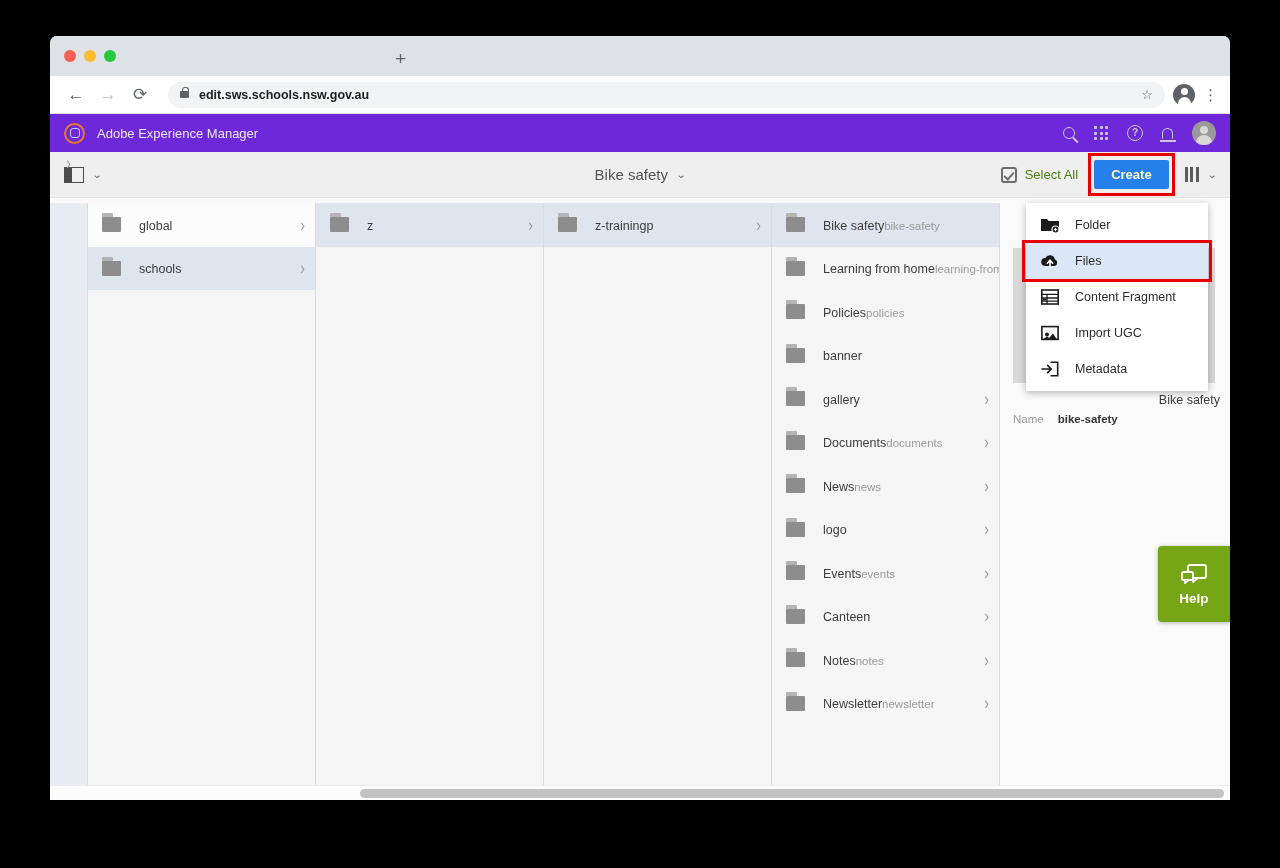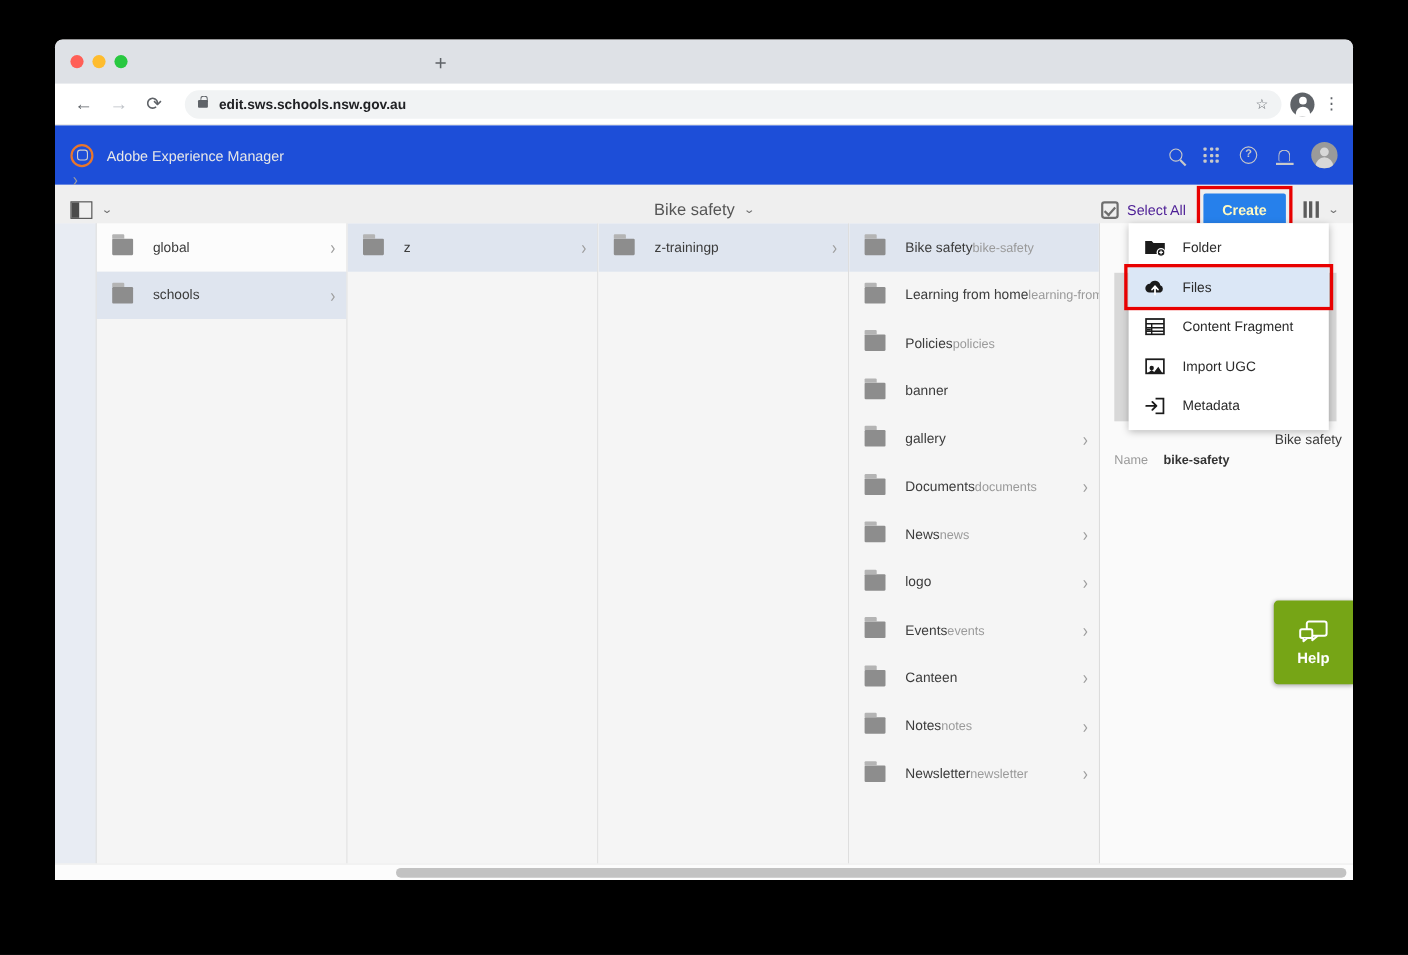--- a/index.html
+++ b/index.html
@@ -128,21 +128,21 @@
   .profile-ic::after {
     content: ""; position: absolute; left: 4.5px; top: 13px;
     width: 13px; height: 9px; border-radius: 7px 7px 0 0; background: #fff;
   }
   .kebab { font-size: 15px; color: #5f6368; letter-spacing: 0; line-height: 1; }
 
   
   .app { position: relative; height: 686px; background: #fafafa; }
 
   .aem-header {
-    height: 54px; background: #1d4ed8;
+    height: 38px; background: #6d28d9;
     display: flex; align-items: center;
     padding: 0 14px;
   }
   .aem-logo {
     width: 21px; height: 21px;
     border: 2px solid #e8762c; border-radius: 50%;
     display: flex; align-items: center; justify-content: center;
     flex: 0 0 auto;
   }
   .aem-logo i {
@@ -235,21 +235,21 @@
     width: 16px; height: 16px;
     border: 2px solid #6e6e6e; border-radius: 3px;
     position: relative;
   }
   .chk-ic::after {
     content: ""; position: absolute; left: 3px; top: 1px;
     width: 4px; height: 8px;
     border: solid #6e6e6e; border-width: 0 2px 2px 0;
     transform: rotate(42deg);
   }
-  .select-all span { font-size: 13px; color: #4c1d95; }
+  .select-all span { font-size: 13px; color: #4d7c0f; }
   .create-wrap { position: relative; }
   .create-btn {
     background: #2680eb; color: #fef9c3;
     font-size: 13px; font-weight: bold;
     padding: 7px 17px; border: none; border-radius: 2px;
     cursor: pointer;
   }
   .red-box {
     position: absolute; border: 3px solid #e80000;
     pointer-events: none;

